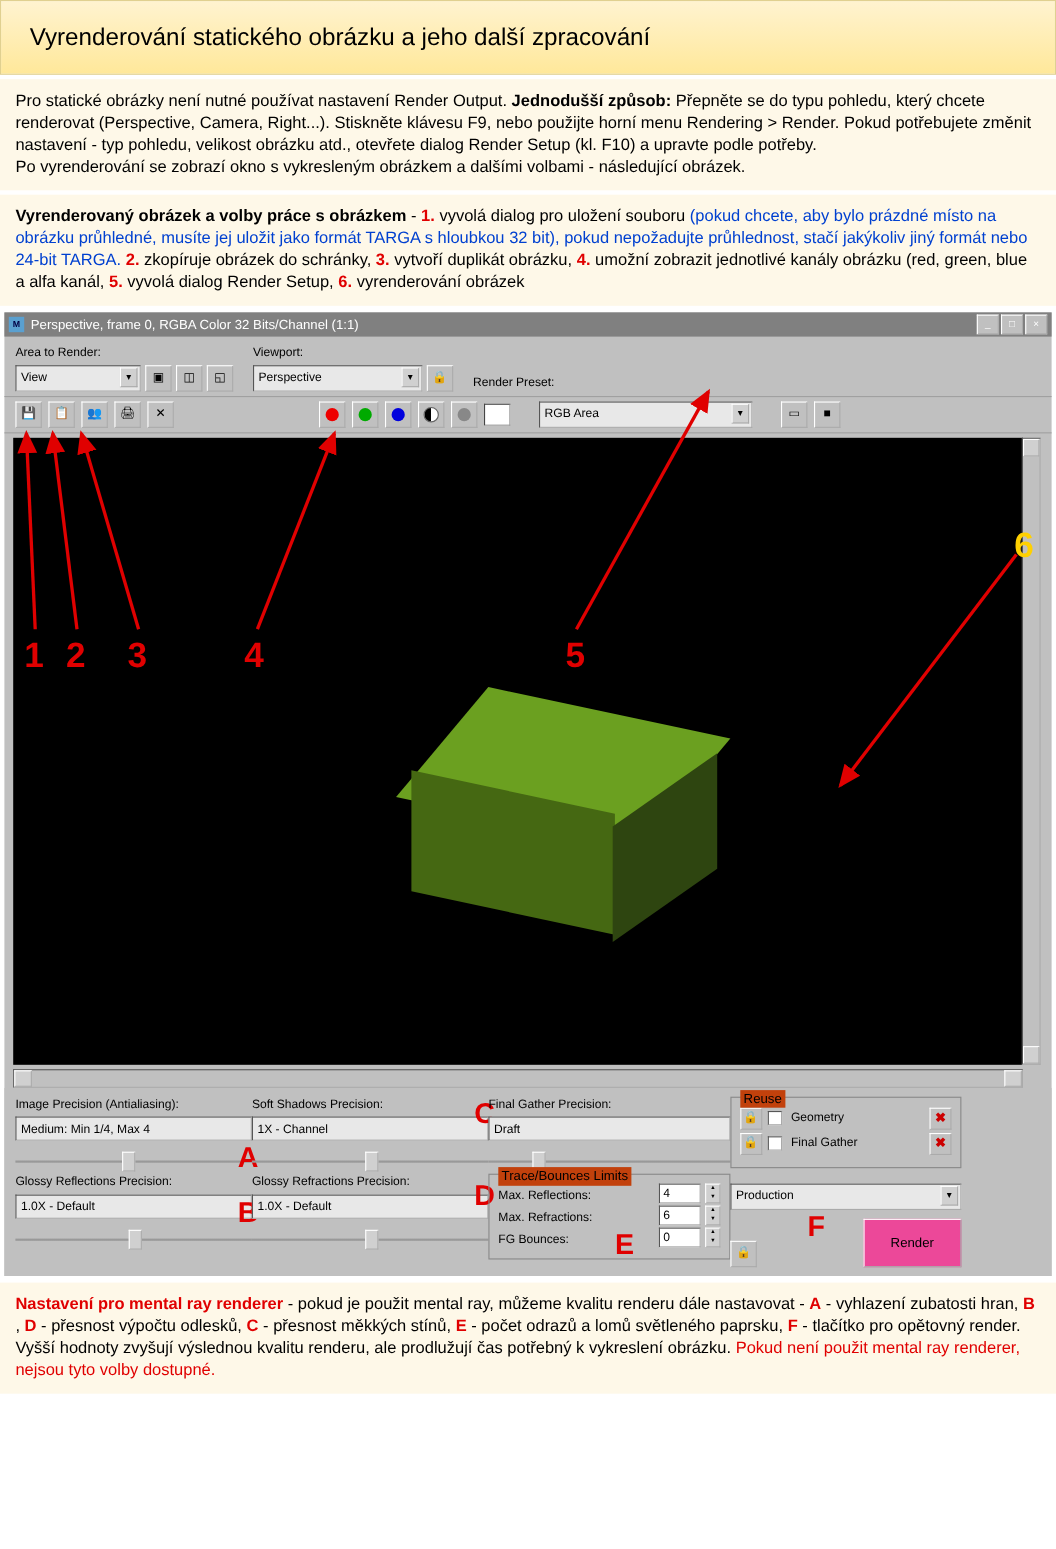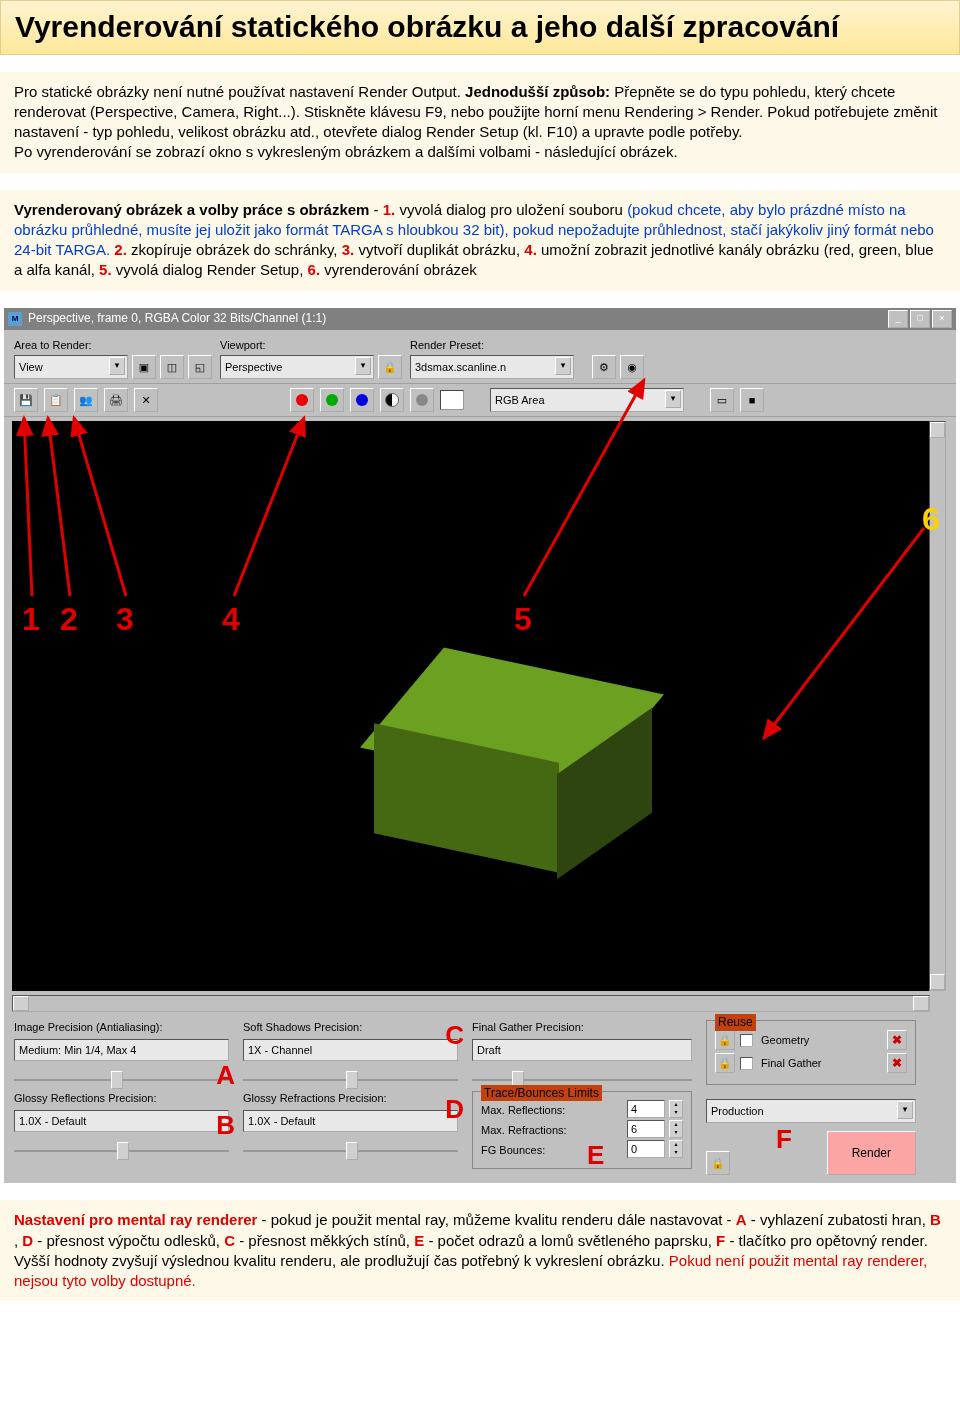--- a/index.html
+++ b/index.html
@@ -1,28 +1,28 @@
 <!DOCTYPE html>
 <html><head>
 <meta charset="utf-8">
 <style>
 body{margin:0;font-family:Arial,sans-serif;font-size:15px;line-height:1.35;background:#fff;color:#000;width:960px}
 .header{background:linear-gradient(#fff3d0,#ffe89a);padding:6px 14px;border:1px solid #e0d090}
-.header h1{margin:0;font-size:30px;font-weight:bold}
-.txtbox{background:#fef8e8;padding:10px 14px;margin:17px 0}
+.header h1{margin:12px;font-size:22px;font-weight:normal}
+.txtbox{background:#fef8e8;padding:10px 14px;margin:4px 0}
 .b{font-weight:bold}
 .red{color:#e00000}
 .red-b{color:#e00000;font-weight:bold}
 .blue{color:#0040d0}
 .app{background:#c0c0c0;margin:6px 4px;font-family:Tahoma,Arial,sans-serif;font-size:11px;color:#000}
 .titlebar{background:#808080;color:#fff;display:flex;align-items:center;padding:2px 4px;font-size:12px}
 .titlebar .ico{width:14px;height:14px;background:#5aa0d0;margin-right:6px;color:#004;font-size:8px;line-height:14px;text-align:center;font-weight:bold}
 .titlebar .spacer{flex:1}
 .winbtn{width:18px;height:16px;background:#c0c0c0;border:1px outset #fff;margin-left:2px;text-align:center;line-height:14px;font-size:9px;font-family:Arial}
-.toprow{display:flex;padding:8px 10px 4px;gap:8px;align-items:flex-end}
+.toprow{display:flex;padding:8px 10px 4px;gap:18px;align-items:flex-end}
 .topcol{display:flex;flex-direction:column;gap:3px}
 .lbl{font-size:11px}
 .rowh{display:flex;gap:4px;align-items:flex-end}
 .select{background:#e8e8e8;border:1px inset #aaa;padding:2px 18px 2px 4px;position:relative;height:18px;display:flex;align-items:center;min-width:100px}
 .select::after{content:"▾";position:absolute;right:2px;top:1px;width:14px;height:16px;background:#d0d0d0;border:1px outset #fff;text-align:center;line-height:15px;font-size:9px}
 .ibtn{width:22px;height:22px;border:1px outset #fff;background:#c0c0c0;display:flex;align-items:center;justify-content:center;font-size:11px}
 .sep{width:10px}
 .row2{display:flex;padding:4px 10px;gap:6px;align-items:center;border-top:1px solid #a0a0a0;border-bottom:1px solid #a0a0a0}
 .dot{width:12px;height:12px;border-radius:50%}
 .dot.r{background:#e00}
@@ -39,31 +39,31 @@
 .scrollbar-h::before,.scrollbar-h::after{content:"";position:absolute;top:0;width:14px;height:13px;background:#d0d0d0;border:1px outset #fff}
 .scrollbar-h::before{left:0}.scrollbar-h::after{right:0}
 .cube{position:absolute;left:350px;top:250px;width:260px;height:200px}
 .cube .top{position:absolute;width:220px;height:100px;background:#6ba020;transform:skew(-40deg,12deg);left:40px;top:0}
 .cube .front{position:absolute;width:185px;height:110px;background:#456812;left:12px;top:72px;transform:skewY(12deg)}
 .cube .side{position:absolute;width:95px;height:105px;background:#2e4510;left:195px;top:70px;transform:skewY(-35deg)}
 .arrow{position:absolute;pointer-events:none}
 .num-overlay{position:absolute;font-family:Arial;font-weight:bold;font-size:32px}
 .num-red{color:#e00000}
 .num-yellow{color:#ffd000}
-.bottompanel{background:#c0c0c0;padding:8px 10px;display:flex;gap:14px}
+.bottompanel{background:#c0c0c0;padding:8px 10px;display:flex;gap:0}
 .bcol{display:flex;flex-direction:column;gap:4px;flex:1;position:relative}
 .slider{height:22px;position:relative;background:linear-gradient(#999 48%,#999 52%) no-repeat;background-size:100% 2px;background-position:0 14px}
 .slider .thumb{position:absolute;top:6px;width:10px;height:16px;background:#d0d0d0;border:1px outset #fff}
 .field{background:#e8e8e8;border:1px inset #aaa;padding:2px 4px;display:flex;align-items:flex-end;height:16px;min-width:80px}
 .grpbox{border:1px solid #888;padding:6px 8px 8px;position:relative}
 .grplabel{position:absolute;top:-7px;left:8px;background:#c2410c;padding:0 3px;font-size:12px}
 .chk{width:11px;height:11px;border:1px inset #aaa;background:#fff;display:inline-block;margin-right:3px;vertical-align:middle}
 .xicon{width:18px;height:18px;border:1px outset #fff;background:#c0c0c0;display:inline-flex;align-items:center;justify-content:center;color:#c00;font-weight:bold;font-size:12px}
 .lockicon{width:18px;height:18px;border:1px outset #fff;background:#c0c0c0;display:inline-flex;align-items:center;justify-content:center;font-size:11px}
-.renderbtn{border:1px outset #fff;background:#fca5a5;padding:14px 24px;font-size:12px}
+.renderbtn{border:1px outset #fff;background:#ec4899;padding:14px 24px;font-size:12px}
 .numfield{background:#fff;border:1px inset #aaa;width:30px;height:14px;padding:1px 3px;font-size:11px;text-align:left}
 .spinbtn{width:12px;height:16px;border:1px outset #fff;background:#d0d0d0;display:inline-flex;flex-direction:column}
 .spinbtn span{flex:1;font-size:6px;text-align:center;line-height:7px}
 .annot{position:absolute;font-family:Arial;font-weight:bold;font-size:26px;color:#e00000}
 .reuse-row{display:flex;align-items:center;gap:5px;margin:3px 0}
 </style>
 </head>
 <body>
 
 <div class="header">
@@ -121,28 +121,20 @@
       <span class="lbl">Viewport:</span>
       <div class="rowh">
         <div class="select" style="min-width:130px">
             <span>Perspective</span>
           </div>
         <div class="ibtn">🔒</div>
       </div>
     </div>
     <div class="topcol">
       <span class="lbl">Render Preset:</span>
-      <div class="rowh">
-        <div class="select" style="min-width:140px">
-            <span>3dsmax.scanline.n</span>
-          </div>
-        <div class="sep"></div>
-        <div class="ibtn">⚙</div>
-        <div class="ibtn">◉</div>
-      </div>
     </div>
   </div>
 
   <div class="row2">
     <div class="ibtn">💾</div>
     <div class="ibtn">📋</div>
     <div class="ibtn">👥</div>
     <div class="ibtn">🖨</div>
     <div class="ibtn">✕</div>
     <div style="width:120px"></div>

